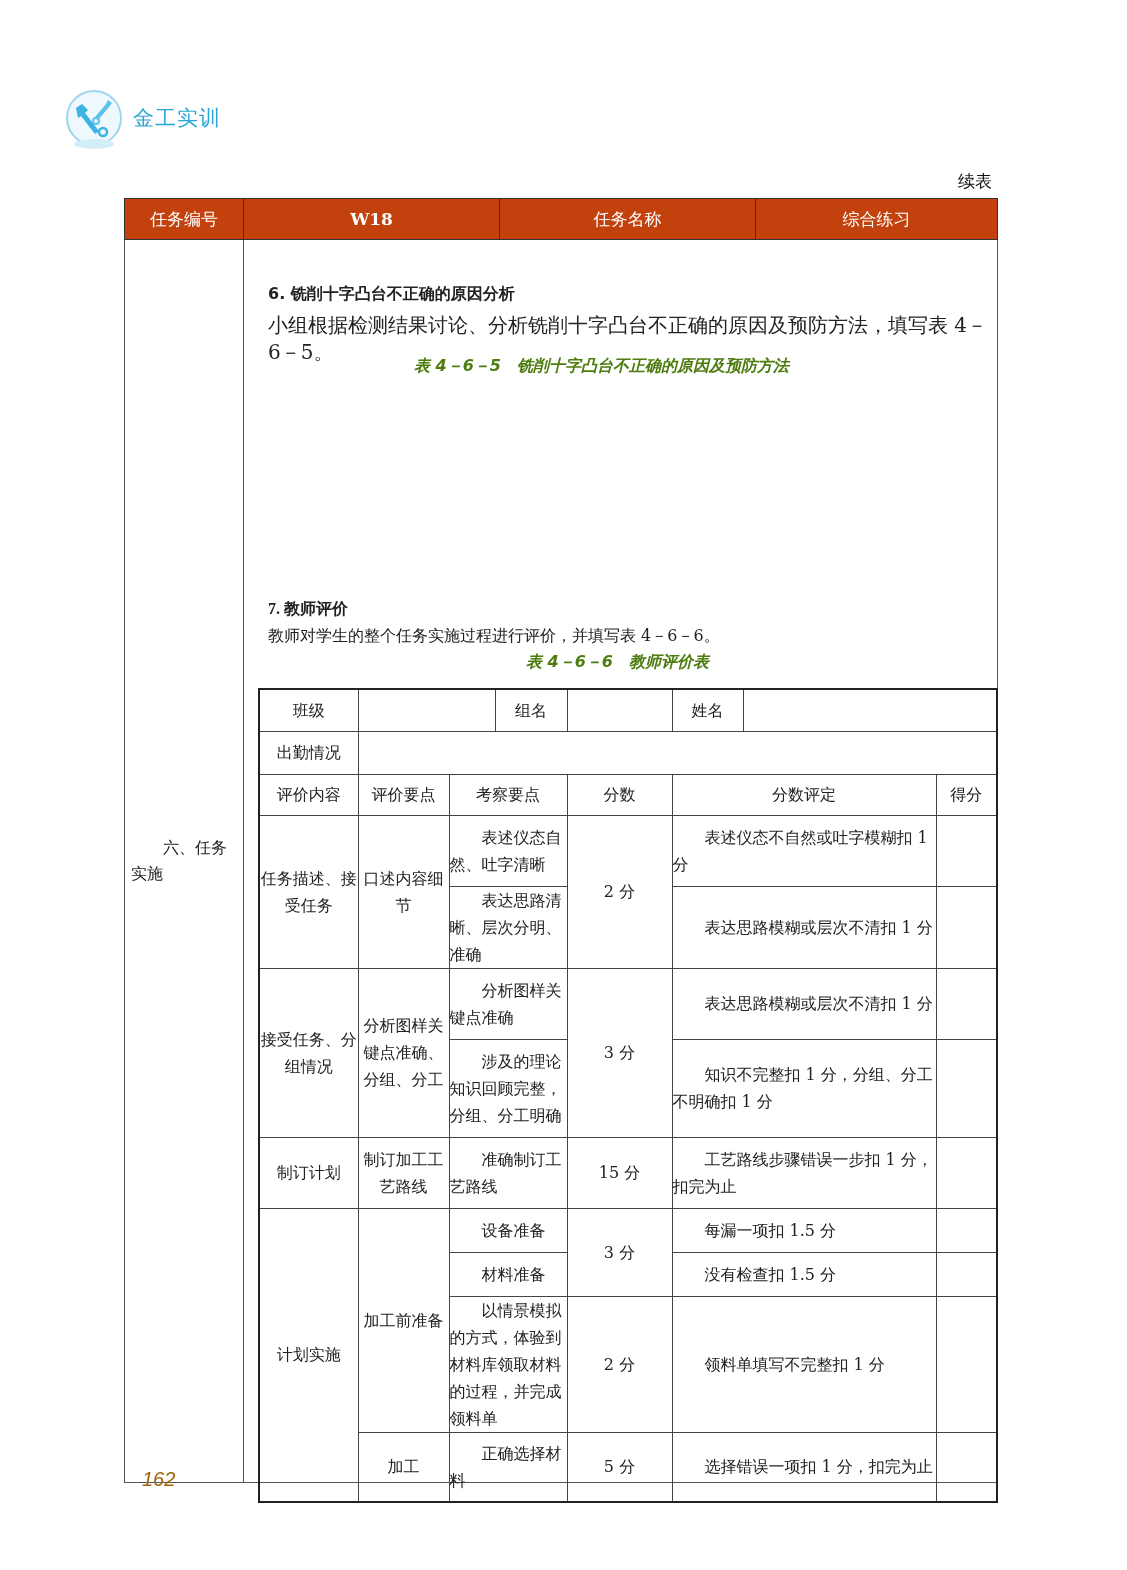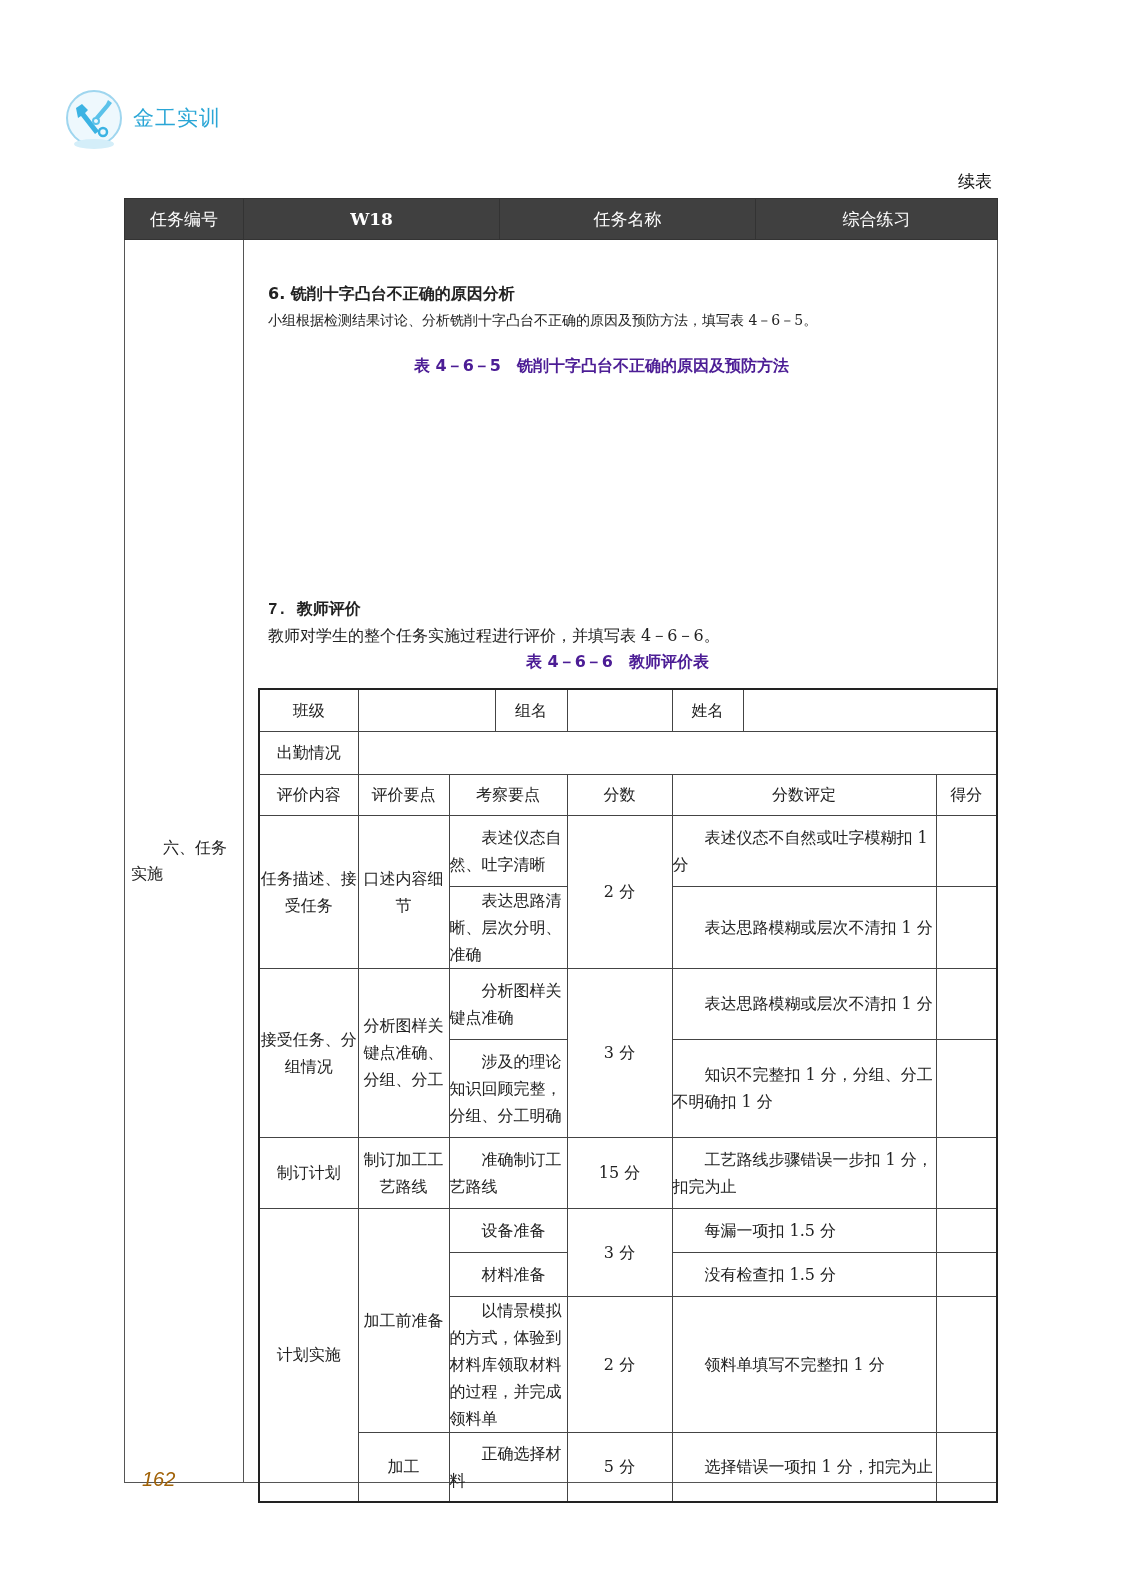--- a/index.html
+++ b/index.html
@@ -6,33 +6,33 @@
   body { width: 1127px; height: 1570px; position: relative; overflow: hidden;
          font-family: "DejaVu Serif", "Liberation Serif", serif; color: #222; }
   .logo { position: absolute; left: 62px; top: 88px; width: 64px; height: 64px; }
   .brand { position: absolute; left: 133px; top: 104px; font-size: 21px; color: #2aa6d6;
            font-family: "DejaVu Sans", sans-serif; letter-spacing: 1px; }
   .cont-label { position: absolute; left: 920px; top: 170px; font-size: 17px; color: #111;
                 font-family: "DejaVu Sans", sans-serif; margin-left: 38px; }
   table { border-collapse: collapse; }
   .outer { position: absolute; left: 124px; top: 198px; width: 874px; height: 1251px; }
   .outer > tbody > tr > td { border: 1.5px solid #555; vertical-align: top; padding: 0; }
-  .outer .hdr td { background: #404040; color: #fff; text-align: center; height: 40px;
+  .outer .hdr td { background: #c2410c; color: #fff; text-align: center; height: 40px;
                    font-size: 17px; font-family: "DejaVu Sans", sans-serif; vertical-align: middle !important; border-color: #333 !important; }
   .outer .hdr td.code { font-weight: bold; font-family: "DejaVu Serif", serif; }
   .sec-cell { width: 106px; font-size: 16px; vertical-align: middle !important; padding: 12px 6px !important; line-height: 26px; }
   .sec-cell span { display: block; text-indent: 2em; }
   .content { position: relative; }
   .h6 { position: absolute; left: 24px; top: 10px; font-size: 16px; font-weight: bold; font-family: "DejaVu Sans", sans-serif; }
-  .p6 { position: absolute; left: 24px; top: 38px; font-size: 14px; }
-  .cap { position: absolute; color: #4c1d95; font-size: 16px; font-weight: bold; font-family: "DejaVu Sans", sans-serif; }
+  .p6 { position: absolute; left: 24px; top: 38px; font-size: 20px; }
+  .cap { position: absolute; color: #4d7c0f; font-size: 16px; font-weight: bold; font-family: "DejaVu Sans", sans-serif; font-style: italic; }
   .t5 { position: absolute; left: 14px; top: 118px; width: 740px; }
   .t5 td { border: 1.5px solid #333; text-align: center; font-size: 16px; height: 34px; }
   .t5 { border: 2.5px solid #222; }
-  .h7 { position: absolute; left: 24px; top: 325px; font-size: 16px; font-weight: bold; font-family: Liberation Mono, monospace; }
+  .h7 { position: absolute; left: 24px; top: 325px; font-size: 16px; font-weight: bold; font-family: Liberation Serif, serif; }
   .p7 { position: absolute; left: 24px; top: 352px; font-size: 16px; }
   .t6 { position: absolute; left: 14px; top: 414px; width: 740px; border: 2.5px solid #222; }
   .t6 td { border: 1.5px solid #444; font-size: 16px; line-height: 27px; padding: 0 0; }
   .c { text-align: center; }
   .ind { text-indent: 2em; }
   .page-no { position: absolute; left: 142px; top: 1468px; color: #a16207; font-size: 20px; font-family: "Liberation Sans", sans-serif; font-style: italic; }
 </style>
 </head>
 <body>
 

